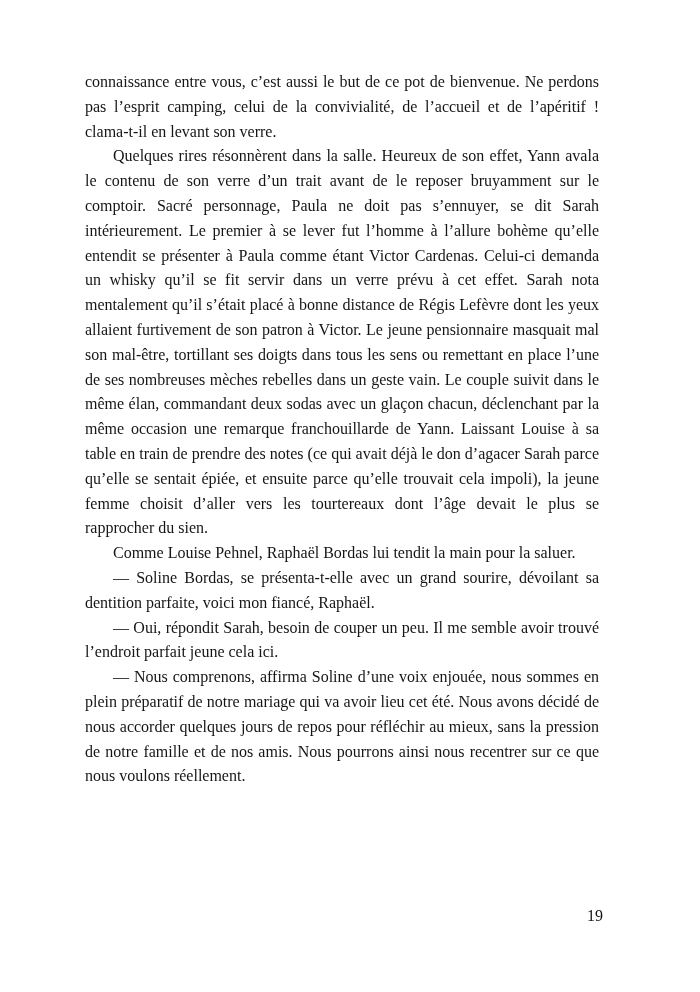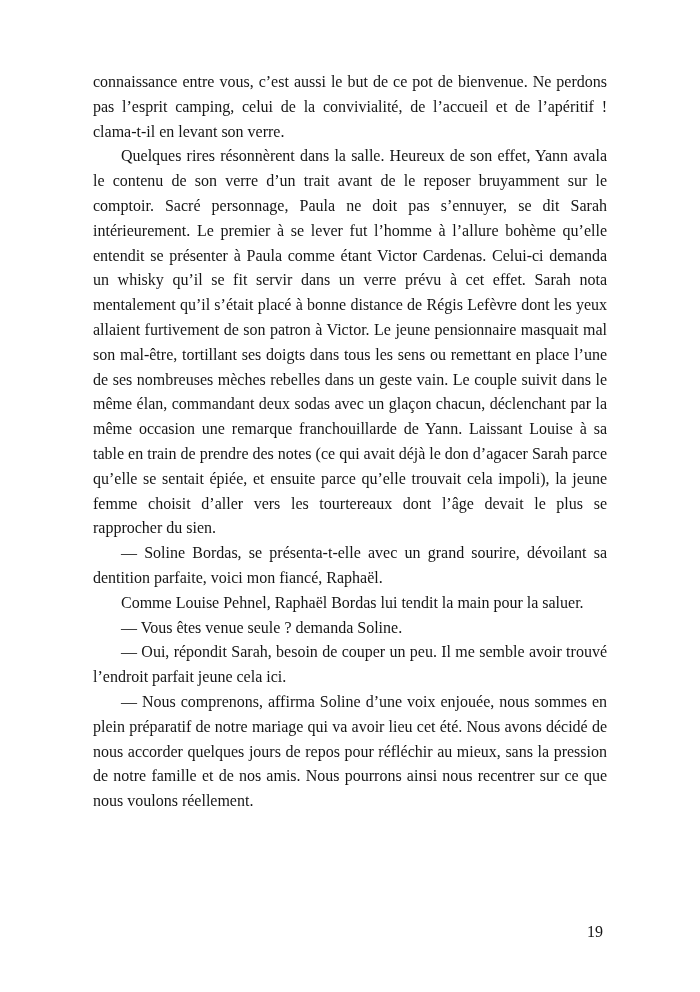--- a/index.html
+++ b/index.html
@@ -11,61 +11,60 @@
       position: relative;
       width: 700px;
       height: 992px;
       background: #ffffff;
       overflow: hidden;
       font-family: "Liberation Serif", serif;
       color: #151515;
     }
     .text-block {
       position: absolute;
-      left: 93px;
+      left: 85px;
       top: 70px;
       width: 514px;
       font-size: 16px;
       line-height: 24.8px;
       text-align: justify;
     }
     .para {
       margin: 0;
       padding: 0;
       text-indent: 28px;
     }
     .para.no-indent {
       text-indent: 0;
     }
     .seg-italic {
     }
     .page-number {
       position: absolute;
       right: 97px;
-      bottom: 52px;
+      bottom: 68px;
       font-size: 16px;
       line-height: 1;
       color: #151515;
     }
   </style>
 </head>
 <body>
 
 <div class="book-page">
   <div class="text-block">
 
     <p class="para no-indent"><span>connaissance entre vous, c’est aussi le but de ce pot de bienvenue. Ne perdons pas l’esprit camping, celui de la convivialité, de l’accueil et de l’apéritif ! clama-t-il en levant son verre.</span></p>
 
     <p class="para"><span>Quelques rires résonnèrent dans la salle. Heureux de son effet, Yann avala le contenu de son verre d’un trait avant de le reposer bruyamment sur le comptoir. </span><span class="seg-italic">Sacré personnage, Paula ne doit pas s’ennuyer,</span><span> se dit Sarah intérieurement. Le premier à se lever fut l’homme à l’allure bohème qu’elle entendit se présenter à Paula comme étant Victor Cardenas. Celui-ci demanda un whisky qu’il se fit servir dans un verre prévu à cet effet. Sarah nota mentalement qu’il s’était placé à bonne distance de Régis Lefèvre dont les yeux allaient furtivement de son patron à Victor. Le jeune pensionnaire masquait mal son mal-être, tortillant ses doigts dans tous les sens ou remettant en place l’une de ses nombreuses mèches rebelles dans un geste vain. Le couple suivit dans le même élan, commandant deux sodas avec un glaçon chacun, déclenchant par la même occasion une remarque franchouillarde de Yann. Laissant Louise à sa table en train de prendre des notes (ce qui avait déjà le don d’agacer Sarah parce qu’elle se sentait épiée, et ensuite parce qu’elle trouvait cela impoli), la jeune femme choisit d’aller vers les tourtereaux dont l’âge devait le plus se rapprocher du sien.</span></p>
 
+    <p class="para"><span>Comme Louise Pehnel, Raphaël Bordas lui tendit la main pour la saluer.</span></p>
+
     <p class="para"><span>— Soline Bordas, se présenta-t-elle avec un grand sourire, dévoilant sa dentition parfaite, voici mon fiancé, Raphaël.</span></p>
 
-    <p class="para"><span>Comme Louise Pehnel, Raphaël Bordas lui tendit la main pour la saluer.</span></p>
-
-    <p class="para"><span>— Vous êtes venue seule ? demanda Soline.</span></p>
 
     <p class="para"><span>— Oui, répondit Sarah, besoin de couper un peu. Il me semble avoir trouvé l’endroit parfait jeune cela ici.</span></p>
 
     <p class="para"><span>— Nous comprenons, affirma Soline d’une voix enjouée, nous sommes en plein préparatif de notre mariage qui va avoir lieu cet été. Nous avons décidé de nous accorder quelques jours de repos pour réfléchir au mieux, sans la pression de notre famille et de nos amis. Nous pourrons ainsi nous recentrer sur ce que nous voulons réellement.</span></p>
 
   </div>
 
   <div class="page-number">19</div>
 </div>
 

